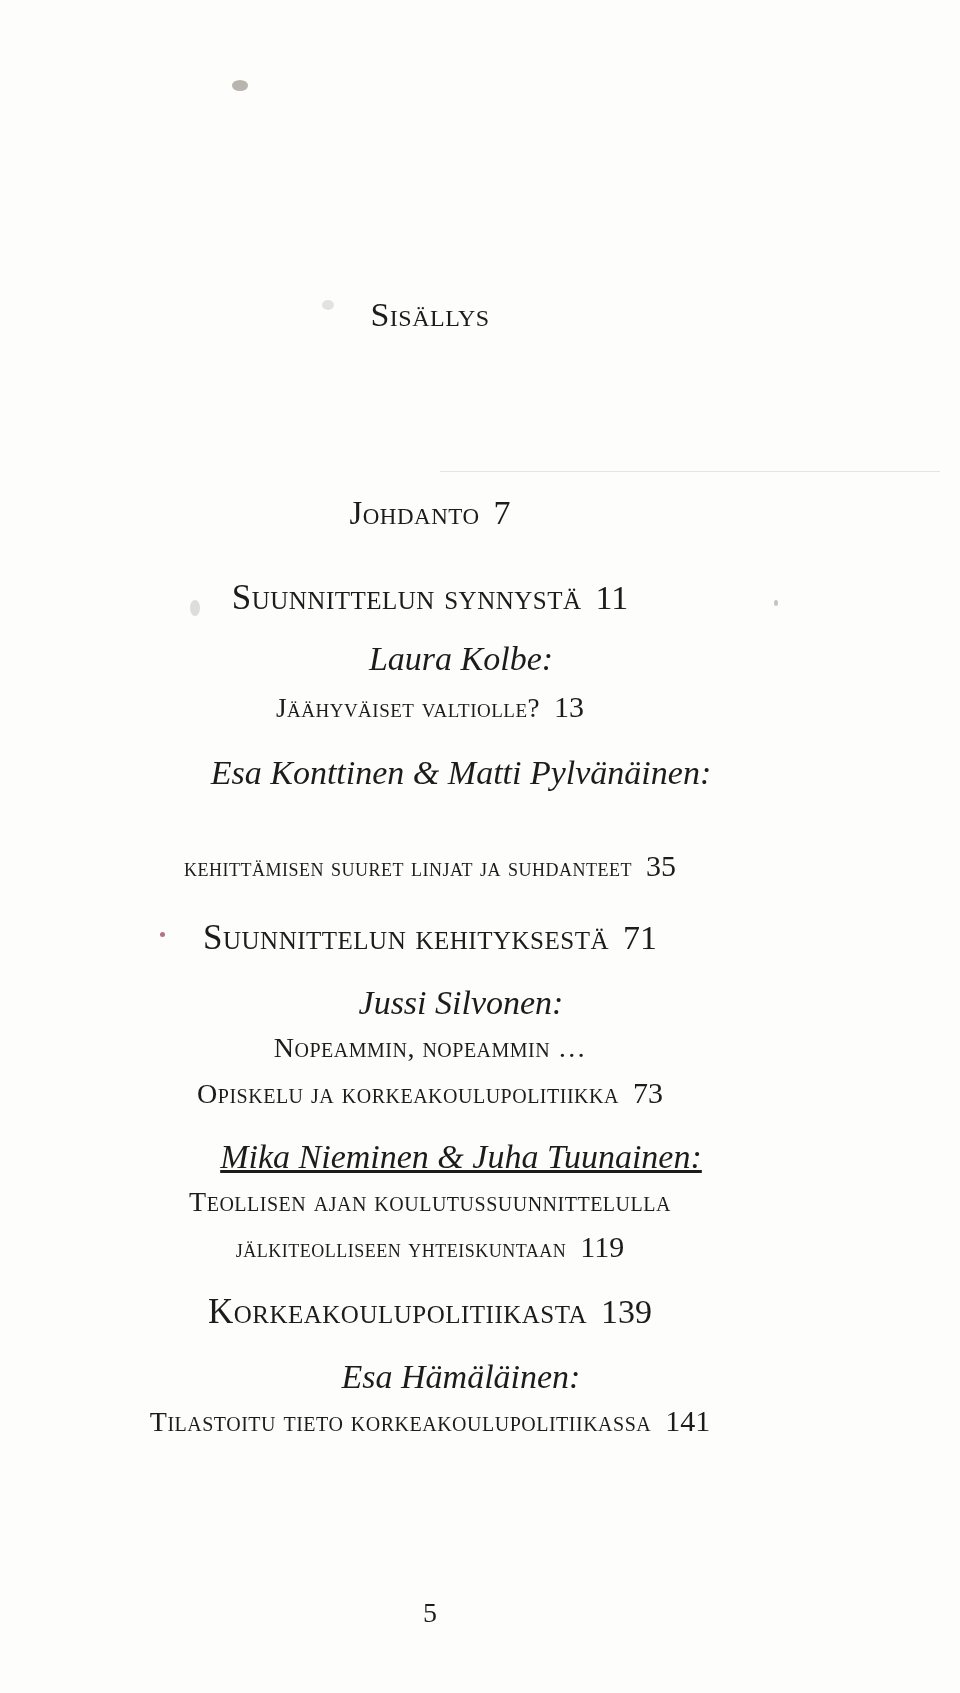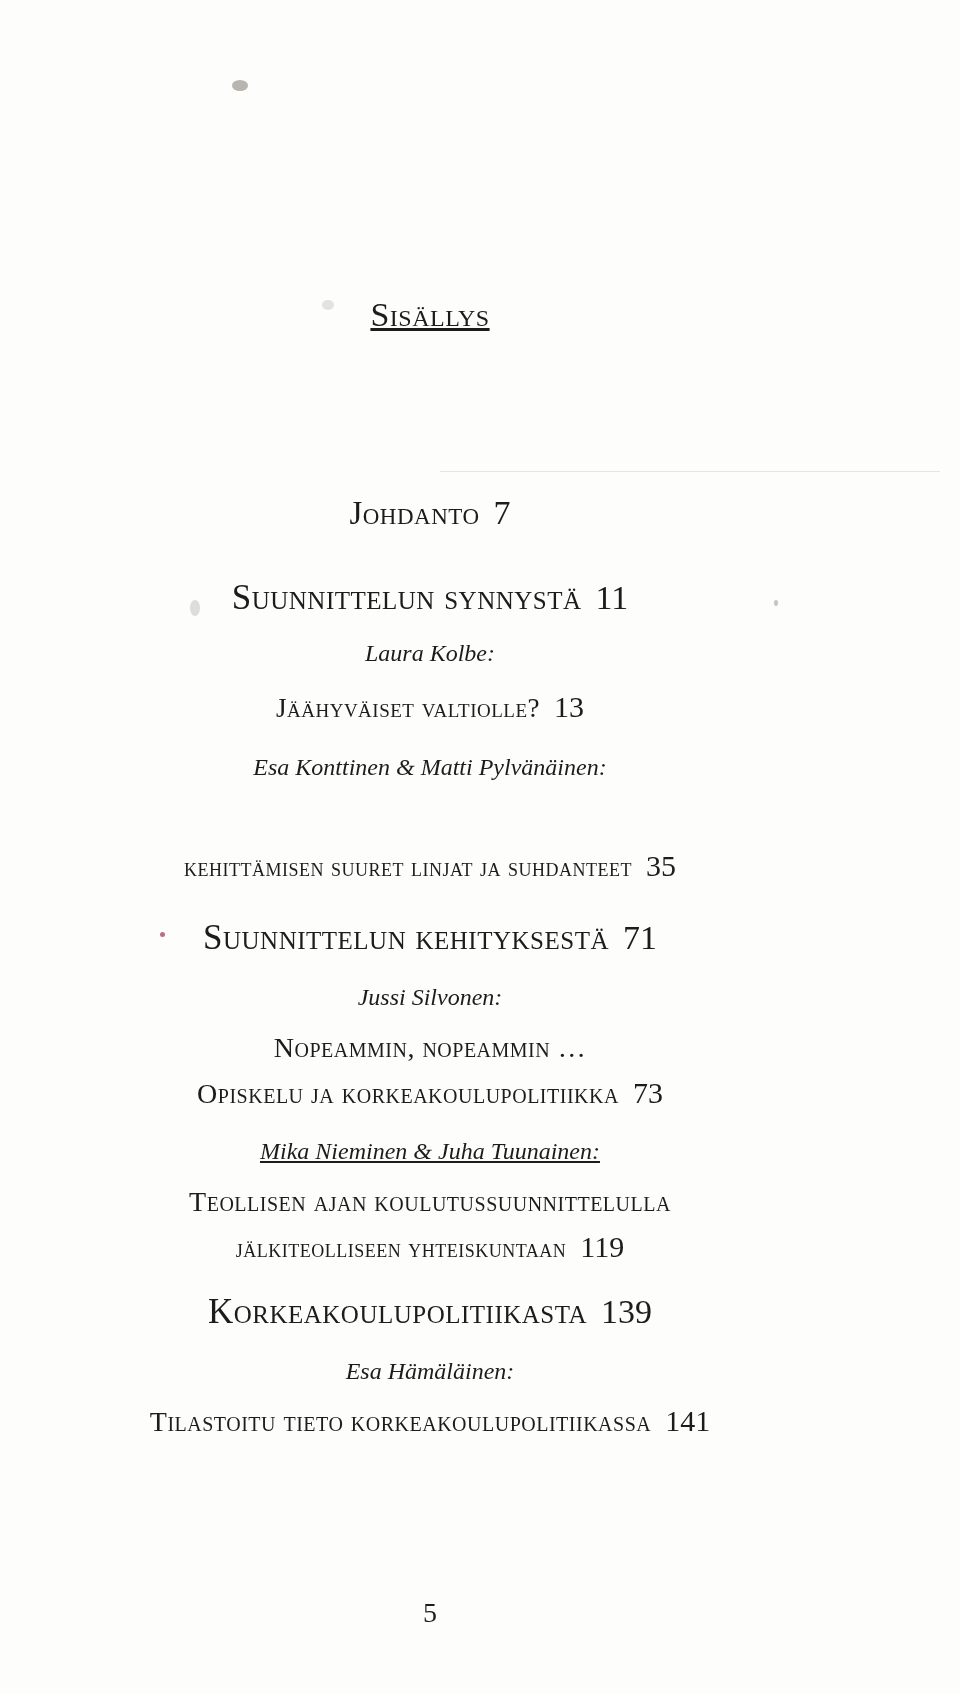--- a/index.html
+++ b/index.html
@@ -33,21 +33,22 @@
       letter-spacing: 0.5px;
     }
     .title {
       font-size: 34px;
     }
     .section {
       font-size: 35px;
     }
     .author {
       font-style: italic;
-      font-size: 24px;
+      font-size: 34px;
+      margin-left: 31px;
     }
     .chapter {
       font-size: 27px;
     }
     .pg {
       margin-left: 14px;
       font-variant: normal;
       letter-spacing: 0;
     }
     .section .pg { font-size: 34px; }
@@ -78,21 +79,21 @@
 
 <div class="page">
 
   <div class="speck" style="left:232px;top:80px;width:16px;height:11px;opacity:0.7;"></div>
   <div class="speck" style="left:160px;top:932px;width:5px;height:5px;background:#a05068;opacity:0.8;"></div>
   <div class="speck" style="left:774px;top:600px;width:4px;height:6px;"></div>
   <div class="speck" style="left:190px;top:600px;width:10px;height:16px;opacity:0.3;"></div>
   <div class="speck" style="left:322px;top:300px;width:12px;height:10px;opacity:0.25;"></div>
   <div class="crease" style="left:440px;top:471px;width:500px;"></div>
 
-  <div class="line title sc" style="top:296px;text-decoration:underline;">Sisällys</div>
+  <div class="line title sc" style="top:296px;">Sisällys</div>
 
   <div class="line section sc" style="top:494px;font-size:33px;">
     <span>Johdanto</span><span class="pg">7</span>
   </div>
 
   <div class="line section sc" style="top:578px;">
     <span>Suunnittelun synnystä</span><span class="pg">11</span>
   </div>
 
   <div class="line author" style="top:640px;">Laura Kolbe:</div>

